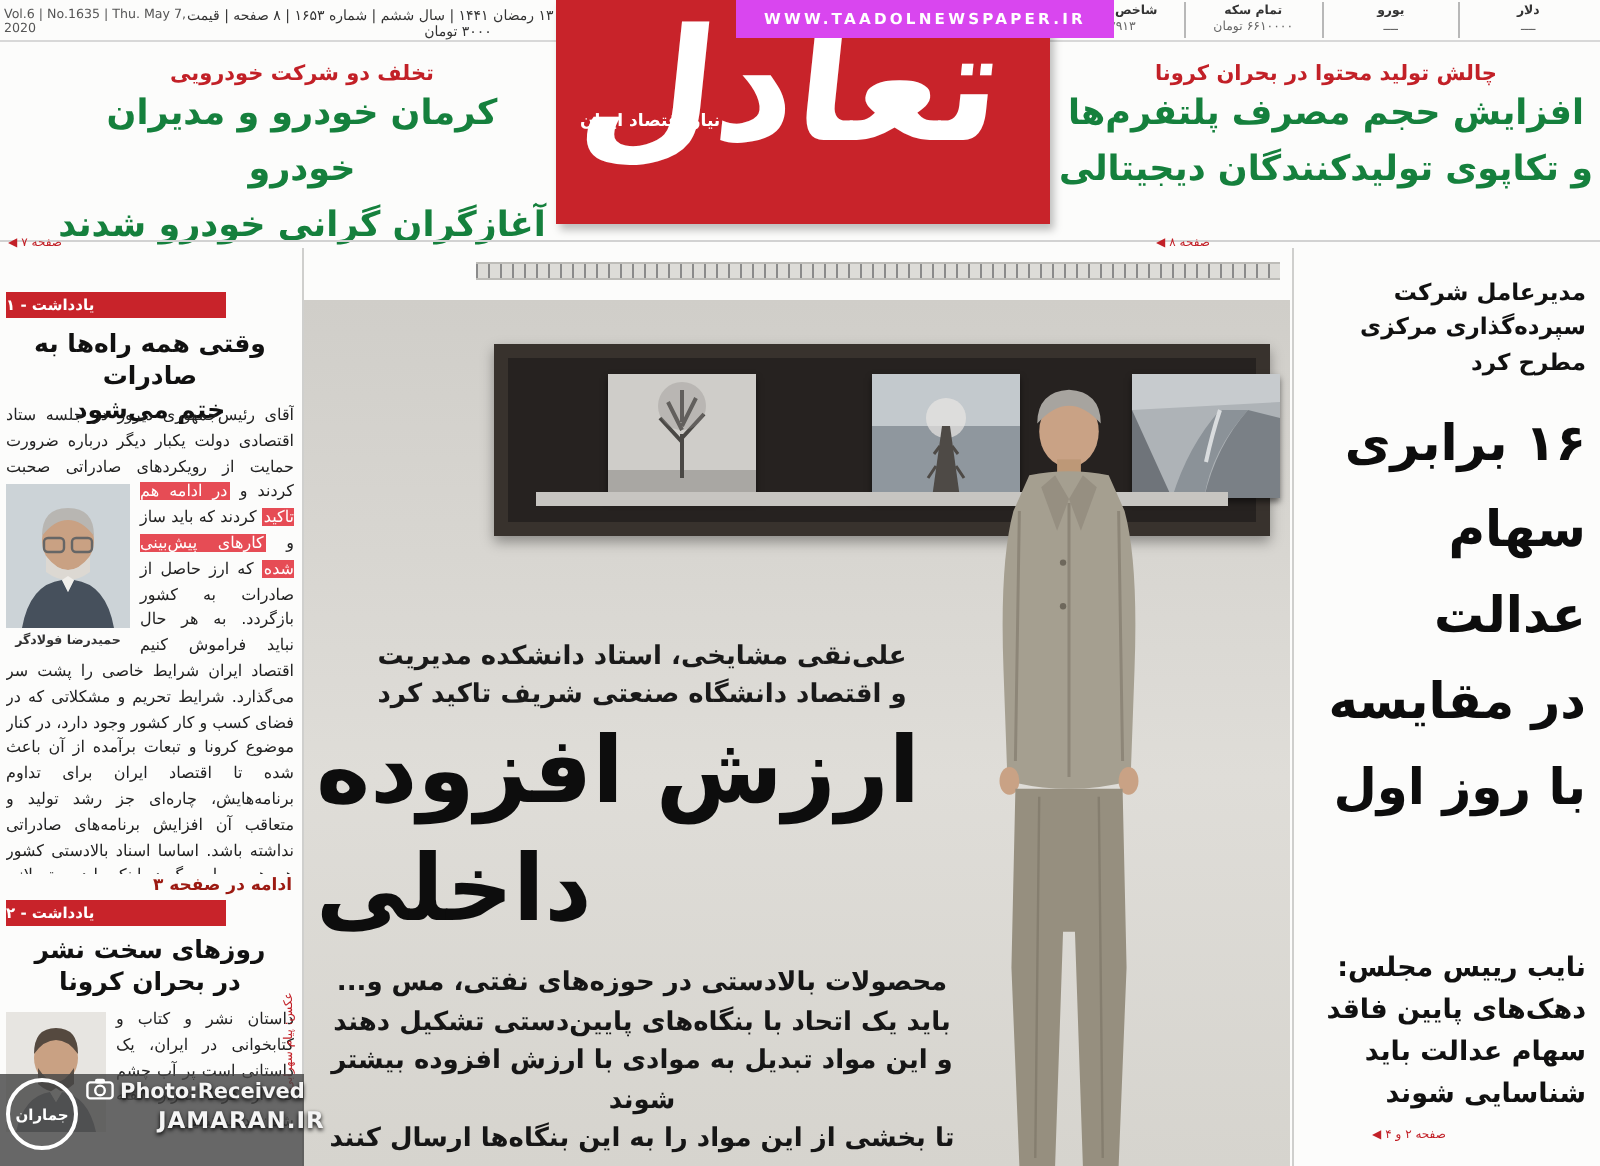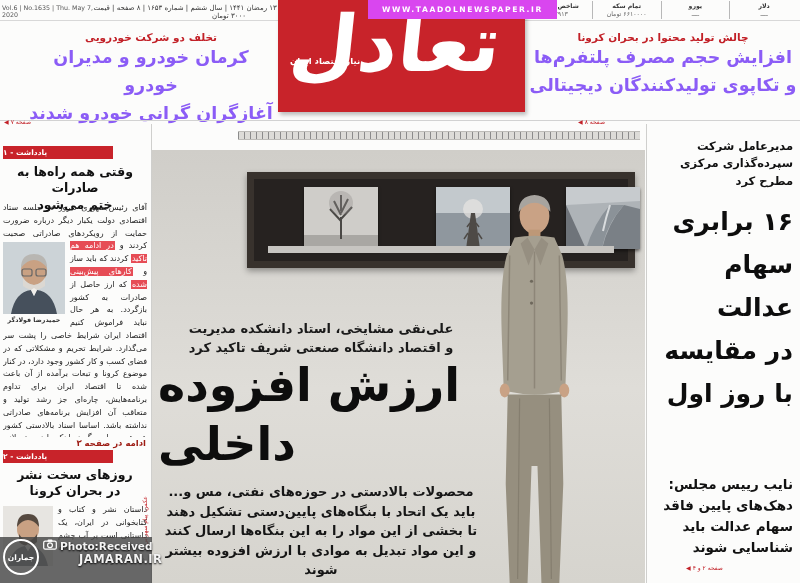--- a/index.html
+++ b/index.html
@@ -39,21 +39,21 @@
   .ruler {
     position:absolute; left:238px; top:131px; width:402px; height:9px; z-index:2;
     background:repeating-linear-gradient(90deg, #8b8b8b 0 1px, #dddcd8 1px 6px);
     border-top:1px solid #bdbcb8; border-bottom:1px solid #bdbcb8;
   }
   
   .tstory { position:absolute; top:24px; width:274px; text-align:center; direction:rtl; }
   .tstory.left  { left:0;padding-left:28px; }
   .tstory.right { left:526px; }
   .kicker-red { font-size:10.5px; font-weight:bold; color:#c22027; margin-top:7px; }
-  .theadline  { font-size:17.5px; font-weight:800; color:#8b5cf6; line-height:1.6; }
+  .theadline  { font-size:17.5px; font-weight:800; color:#15803d; line-height:1.6; }
   .pgref { position:absolute; display:flex; align-items:center; gap:2px; direction:ltr;
            font-size:6px; color:#c22027; z-index:6; }
   .pgref .tri { font-size:6px; line-height:1; color:#c22027; }
   .rule-mid { position:absolute; left:0; top:120px; width:800px; border-top:1px solid #d2d2d2; }
   .vline { position:absolute; top:124px; height:459px; border-left:1px solid #cfcfcd; }
   
   .colL { position:absolute; left:0; top:124px; width:150px; height:459px; overflow:hidden; direction:rtl; }
   .notebar {
     position:absolute; left:3px; width:110px; height:13px; background:#c8232a;
     color:#fff; font-size:7.5px; font-weight:bold; text-align:left; direction:rtl;
@@ -261,22 +261,22 @@
       <div>علی‌نقی مشایخی، استاد دانشکده مدیریت</div>
       <div>و اقتصاد دانشگاه صنعتی شریف تاکید کرد</div>
     </div>
     <div class="main-title">
       <div>ارزش افزوده</div>
       <div>داخلی</div>
     </div>
     <div class="main-summary">
       <div>محصولات بالادستی در حوزه‌های نفتی، مس و...</div>
       <div>باید یک اتحاد با بنگاه‌های پایین‌دستی تشکیل دهند</div>
+      <div>و این مواد تبدیل به موادی با ارزش افزوده بیشتر شوند</div>
       <div>تا بخشی از این مواد را به این بنگاه‌ها ارسال کنند</div>
-      <div>و این مواد تبدیل به موادی با ارزش افزوده بیشتر شوند</div>
     </div>
   </div>
 
   <div class="vcredit">عکس: پیام سهرابی</div>
 
   <div class="colR">
     <div class="r-kicker">
       <div>مدیرعامل شرکت</div>
       <div>سپرده‌گذاری مرکزی</div>
       <div>مطرح کرد</div>

